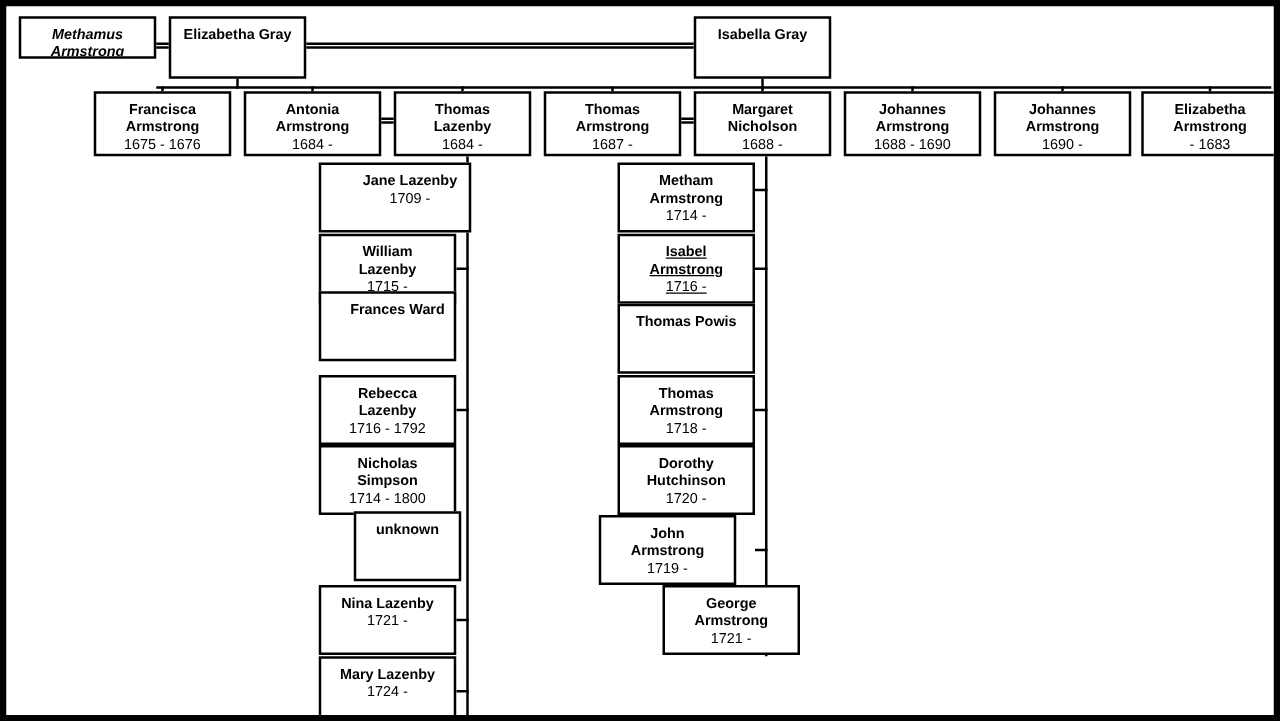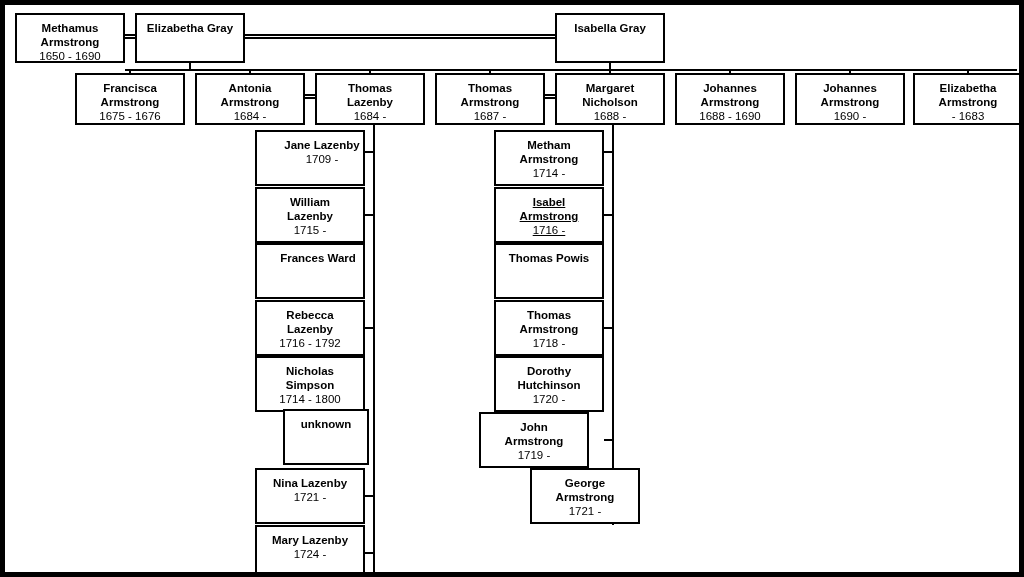--- a/index.html
+++ b/index.html
@@ -100,21 +100,21 @@
         <div class="link h" style="left: 360px; top: 322px; width: 10px;"></div>
         <div class="link h" style="left: 360px; top: 490px; width: 10px;"></div>
         <div class="link h" style="left: 360px; top: 547px; width: 10px;"></div>
         <div class="link h" style="left: 599px; top: 146px; width: 10px;"></div>
         <div class="link h" style="left: 599px; top: 209px; width: 10px;"></div>
         <div class="link h" style="left: 599px; top: 322px; width: 10px;"></div>
         <div class="link h" style="left: 599px; top: 434px; width: 10px;"></div>
         <div class="link h" style="left: 599px; top: 490px; width: 10px;"></div>
       </div>
     <div id="nodes-layer">
-        <div class="node" style="left: 10px; top: 8px; width: 110px; height: 50px;">
+        <div class="node" style="left: 10px; top: 8px; width: 110px; height: 34px; font-style: italic;">
           <div class="nm">Methamus
 Armstrong</div>
           <div class="dt">1650 - 1690</div>
         </div>
         <div class="node" style="left: 130px; top: 8px; width: 110px; height: 50px; gap: 28px;">
           <div class="nm">Elizabetha Gray</div>
           <div class="dt">1650 - 1675</div>
         </div>
         <div class="node" style="left: 550px; top: 8px; width: 110px; height: 50px;">
           <div class="nm">Isabella Gray</div>
@@ -152,30 +152,30 @@
         <div class="node" style="left: 790px; top: 68px; width: 110px; height: 52px;">
           <div class="nm">Johannes
 Armstrong</div>
           <div class="dt">1690 -</div>
         </div>
         <div class="node" style="left: 908px; top: 68px; width: 110px; height: 52px;">
           <div class="nm">Elizabetha
 Armstrong</div>
           <div class="dt">- 1683</div>
         </div>
-        <div class="node" style="left: 250px; top: 125px; width: 110px; height: 56px; padding-left: 24px;">
+        <div class="node" style="left: 250px; top: 125px; width: 122px; height: 56px; padding-left: 24px;">
           <div class="nm">Jane Lazenby</div>
           <div class="dt">1709 -</div>
         </div>
         <div class="node" style="left: 250px; top: 182px; width: 110px; height: 56px;">
           <div class="nm">William
 Lazenby</div>
           <div class="dt">1715 -</div>
         </div>
-        <div class="node" style="left: 250px; top: 238px; width: 110px; height: 56px; padding-left: 16px;">
+        <div class="node" style="left: 250px; top: 228px; width: 110px; height: 56px; padding-left: 16px;">
           <div class="nm">Frances Ward</div>
         </div>
         <div class="node" style="left: 250px; top: 295px; width: 110px; height: 56px;">
           <div class="nm">Rebecca
 Lazenby</div>
           <div class="dt">1716 - 1792</div>
         </div>
         <div class="node" style="left: 250px; top: 351px; width: 110px; height: 56px;">
           <div class="nm">Nicholas
 Simpson</div>

